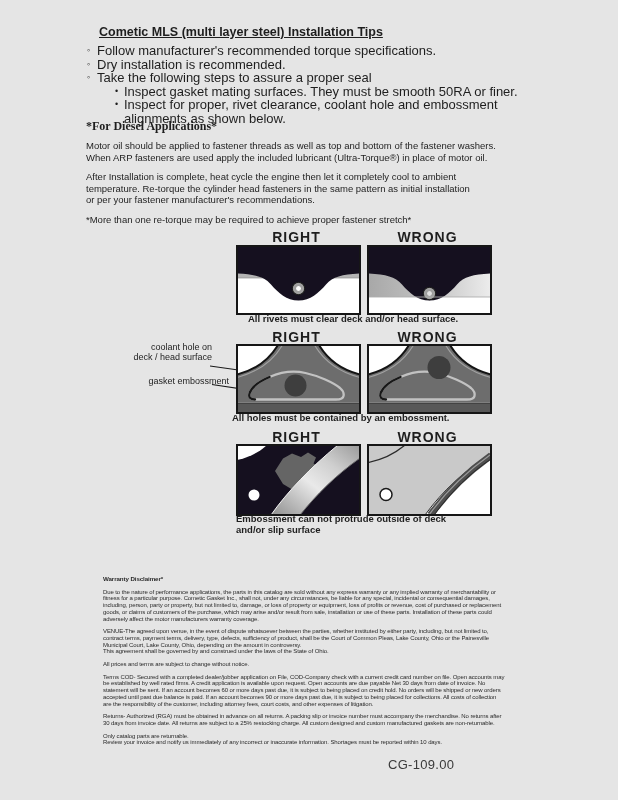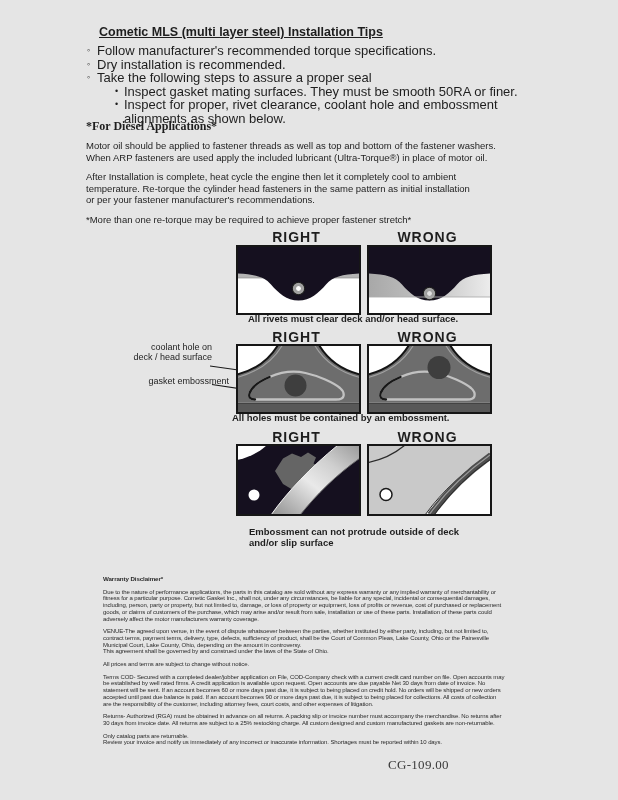--- a/index.html
+++ b/index.html
@@ -21,21 +21,21 @@
   .fig-label{width:121px;text-align:center;font-size:14px;font-weight:bold;letter-spacing:1px;}
   .fig-box{width:121px;height:66px;border:2px solid #161616;box-sizing:content-box;background:#fff;}
   .fig-box svg{display:block;}
   .fig-caption{font-size:9.5px;font-weight:bold;line-height:11px;}
   .callout{font-size:9px;line-height:10px;text-align:right;width:152px;}
   
   .disc{left:103px;top:576px;width:470px;font-size:6px;line-height:6.7px;letter-spacing:-0.1px;color:#2a2a2a;}
   .disc .hd{font-weight:bold;margin:0 0 6px 0;font-size:6.2px;}
   .disc .p{margin:0 0 6px 0;}
   .disc .ln{white-space:nowrap;}
-  .pagenum{left:388px;top:757px;font-size:13px;color:#3a3a3a;letter-spacing:0.3px;font-family:Liberation Serif, serif;}
+  .pagenum{left:388px;top:757px;font-size:13px;color:#3a3a3a;letter-spacing:0.3px;}
 </style>
 </head>
 <body>
 
 <div class="page">
 
   <div class="abs title">Cometic MLS (multi layer steel) Installation Tips</div>
 
   <div class="abs bullets">
     <div class="b-item">Follow manufacturer's recommended torque specifications.</div>
@@ -170,21 +170,21 @@
       <path d="M-1,-1 L122,-1 L122,7 C96,25 74,44 56,69 L-1,69 Z" fill="#c9c9c9"></path>
       <path d="M122,7 C96,25 74,44 56,69" fill="none" stroke="#2a2a2a" stroke-width="1"></path>
       <path d="M61.5,69 C79,44.5 100,25 122,9.5" fill="none" stroke="#4e4e4e" stroke-width="7"></path>
       <path d="M60,69 C77.5,44.5 98.5,25 121,9" fill="none" stroke="#9a9a9a" stroke-width="1.2"></path>
       <path d="M65,69 C82.5,45 103,25.5 122,13" fill="none" stroke="#2a2a2a" stroke-width="1"></path>
       <path d="M-1,16.5 C12,14 26,7.5 36,-1" fill="none" stroke="#2a2a2a" stroke-width="1.3"></path>
       <circle cx="17" cy="48.5" r="6" fill="#ffffff" stroke="#1a1a1a" stroke-width="1.5"></circle>
     </svg>
   </div>
 
-  <div class="abs fig-caption" style="left:236px;top:526px;width:230px;margin-left:13px;">
+  <div class="abs fig-caption" style="left:236px;top:513px;width:230px;">
     <div>Embossment can not protrude outside of deck</div>
     <div>and/or slip surface</div>
   </div>
 
   <div class="abs disc">
     <div class="hd">Warranty Disclaimer*</div>
     <div class="p">
       <div class="ln">Due to the nature of performance applications, the parts in this catalog are sold without any express warranty or any implied warranty of merchantability or</div>
       <div class="ln">fitness for a particular purpose.  Cometic Gasket Inc., shall not, under any circumstances, be liable for any special, incidental or consequential damages,</div>
       <div class="ln">including, person, party or property, but not limited to, damage, or loss of property or equipment, loss of profits or revenue, cost of purchased or replacement</div>

